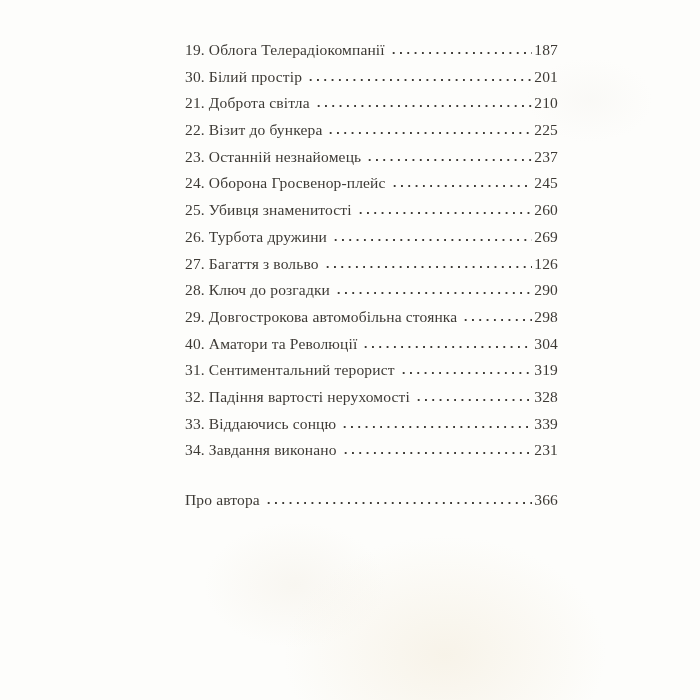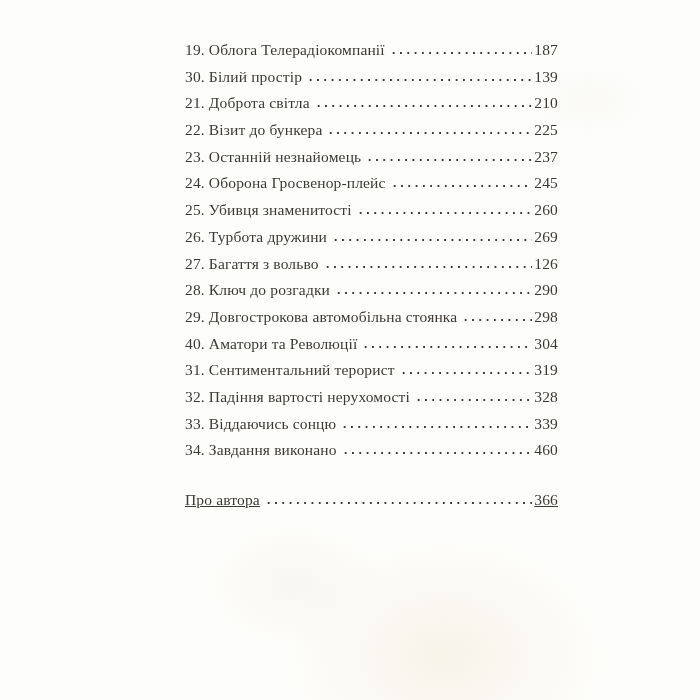--- a/index.html
+++ b/index.html
@@ -50,38 +50,37 @@
     align-self: baseline;
     height: 4px;
     margin: 0 2px 0 4px;
     background-image: radial-gradient(circle, var(--ink, #3d3a35) 1.1px, rgba(0,0,0,0) 1.45px);
     background-size: 7.3px 4px;
     background-repeat: repeat-x;
     background-position: 1px 55%;
   }
   .footer-row {
     margin-top: 23px;
-    text-decoration: underline;
   }
 </style>
 </head>
 <body>
 
 <div class="book-page">
   <div class="toc">
     <div id="toc-list">
         <div class="toc-row">
           <span class="ttl">19. Облога Телерадіокомпанії</span>
           <span class="dots"></span>
           <span class="pg">187</span>
         </div>
         <div class="toc-row">
           <span class="ttl">30. Білий простір</span>
           <span class="dots"></span>
-          <span class="pg">139</span>
+          <span class="pg">201</span>
         </div>
         <div class="toc-row">
           <span class="ttl">21. Доброта світла</span>
           <span class="dots"></span>
           <span class="pg">210</span>
         </div>
         <div class="toc-row">
           <span class="ttl">22. Візит до бункера</span>
           <span class="dots"></span>
           <span class="pg">225</span>
@@ -137,21 +136,21 @@
           <span class="pg">328</span>
         </div>
         <div class="toc-row">
           <span class="ttl">33. Віддаючись сонцю</span>
           <span class="dots"></span>
           <span class="pg">339</span>
         </div>
         <div class="toc-row">
           <span class="ttl">34. Завдання виконано</span>
           <span class="dots"></span>
-          <span class="pg">460</span>
+          <span class="pg">231</span>
         </div>
       </div>
     <div class="toc-row footer-row">
       <span class="ttl">Про автора</span>
       <span class="dots"></span>
       <span class="pg">366</span>
     </div>
   </div>
 </div>
 

